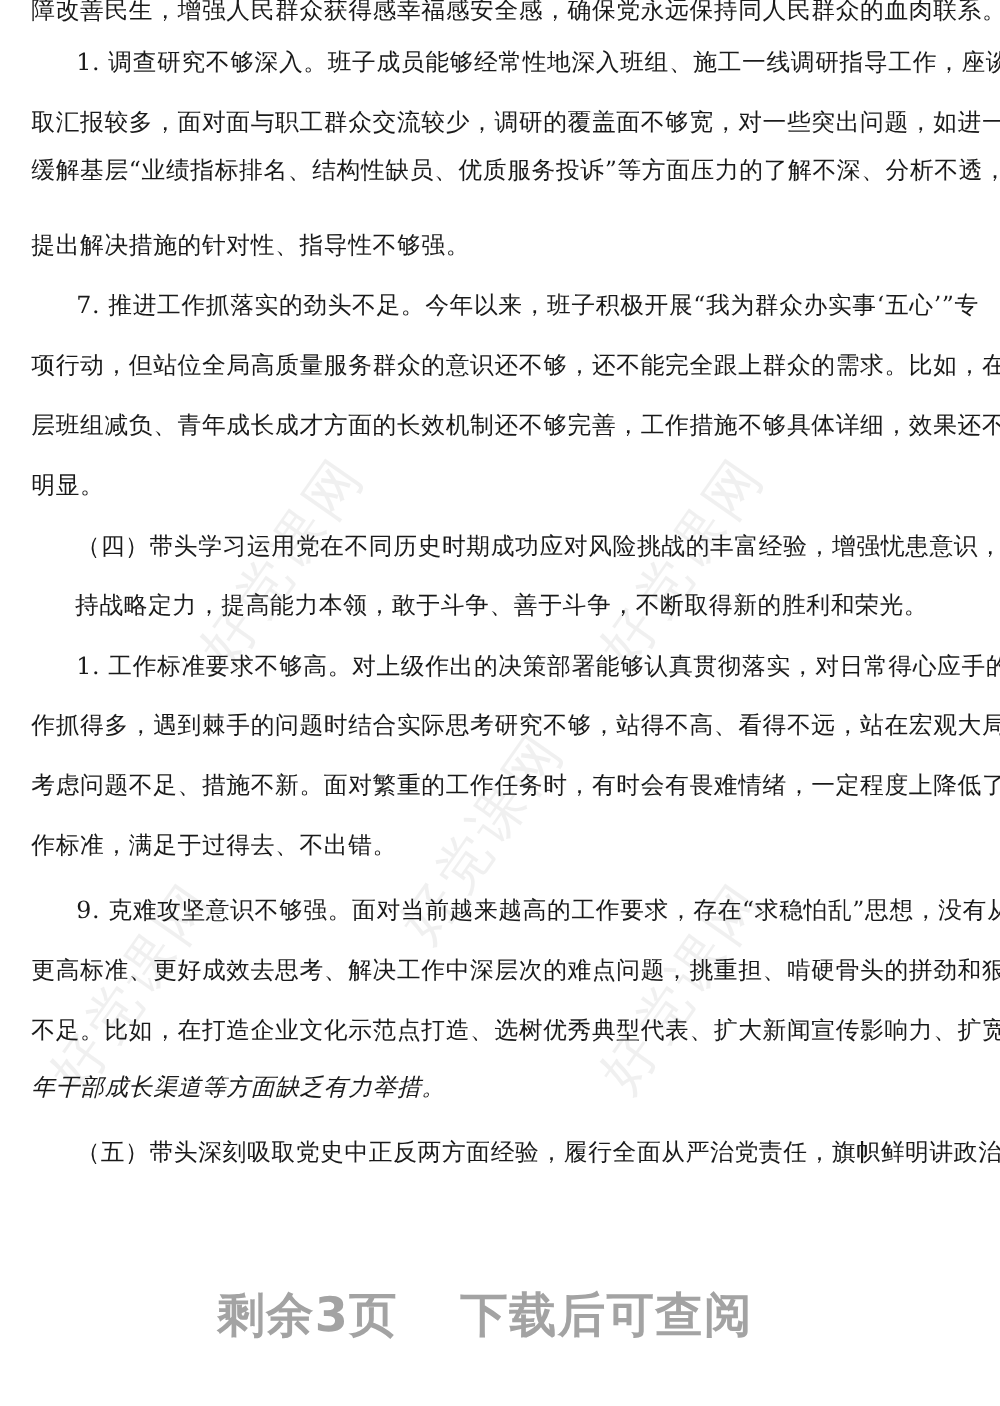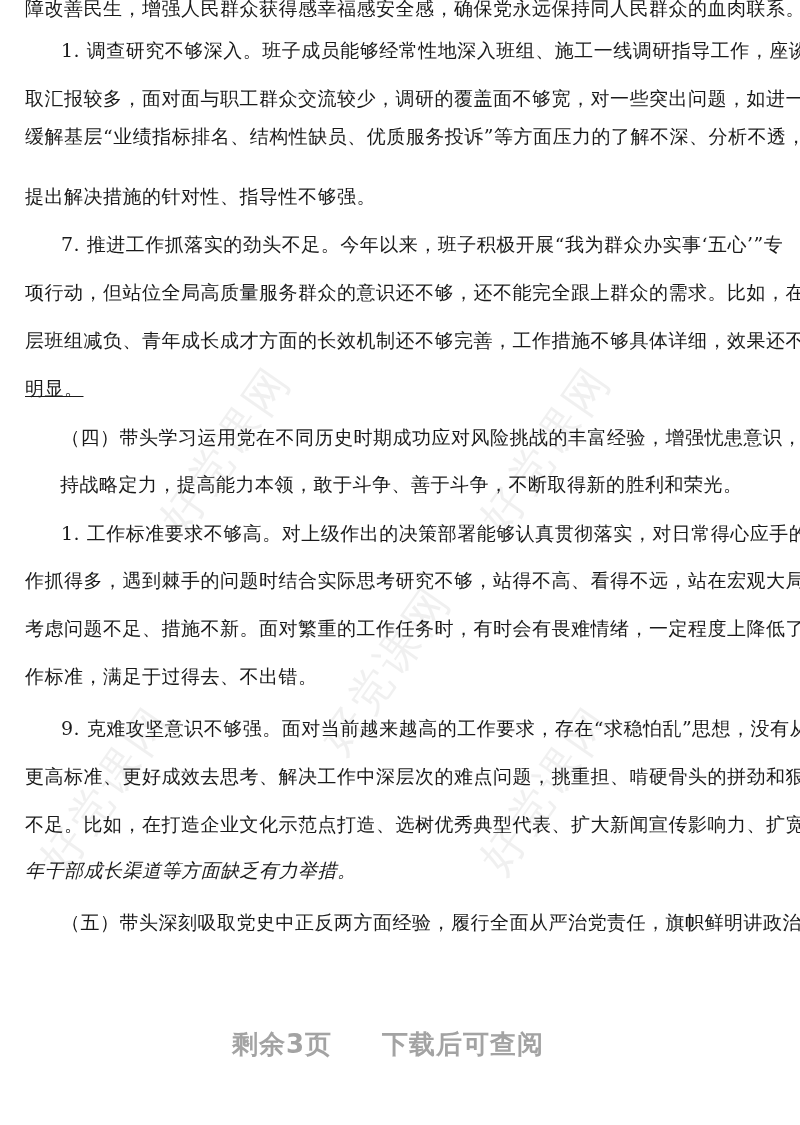--- a/index.html
+++ b/index.html
@@ -13,21 +13,21 @@
     white-space: nowrap; text-align: justify; text-align-last: justify; letter-spacing: 0.5px;
   }
   .line.last { text-align-last: left; }
   .line.indent { left: 61px; width: 714px; }
   .watermark {
     position: absolute; font-size: 44px; color: rgba(0,0,0,0.06); transform: rotate(-55deg);
     font-family: "DejaVu Sans", sans-serif; white-space: nowrap; pointer-events: none; letter-spacing: 4px;
   }
   .footer {
     position: absolute; left: 0; width: 776px; top: 1027px; text-align: center;
-    font-family: "DejaVu Sans", sans-serif; font-weight: bold; font-size: 26px; color: #a3a3a3;
+    font-family: "DejaVu Sans", sans-serif; font-weight: bold; font-size: 38px; color: #a3a3a3;
     letter-spacing: 1px;
   }
   .footer span { display: inline-block; }
   .footer .gap { width: 50px; }
 </style>
 </head>
 <body>
 
 <div class="page">
   <div>
@@ -40,21 +40,21 @@
 
   <div id="lines">
       <div class="line last" style="top: -4px;">障改善民生，增强人民群众获得感幸福感安全感，确保党永远保持同人民群众的血肉联系。</div>
       <div class="line indent" style="top: 38px;">1. 调查研究不够深入。班子成员能够经常性地深入班组、施工一线调研指导工作，座谈听</div>
       <div class="line" style="top: 86px;">取汇报较多，面对面与职工群众交流较少，调研的覆盖面不够宽，对一些突出问题，如进一步</div>
       <div class="line" style="top: 124px;">缓解基层“业绩指标排名、结构性缺员、优质服务投诉”等方面压力的了解不深、分析不透，</div>
       <div class="line last" style="top: 184px;">提出解决措施的针对性、指导性不够强。</div>
       <div class="line indent" style="top: 232px;">7. 推进工作抓落实的劲头不足。今年以来，班子积极开展“我为群众办实事‘五心’”专</div>
       <div class="line" style="top: 280px;">项行动，但站位全局高质量服务群众的意识还不够，还不能完全跟上群众的需求。比如，在基</div>
       <div class="line" style="top: 328px;">层班组减负、青年成长成才方面的长效机制还不够完善，工作措施不够具体详细，效果还不够</div>
-      <div class="line last" style="top: 376px; text-decoration: underline;">明显。</div>
+      <div class="line last" style="top: 376px;">明显。</div>
       <div class="line indent" style="top: 425px;">（四）带头学习运用党在不同历史时期成功应对风险挑战的丰富经验，增强忧患意识，保</div>
       <div class="line last" style="top: 472px; margin-left: 35px;">持战略定力，提高能力本领，敢于斗争、善于斗争，不断取得新的胜利和荣光。</div>
       <div class="line indent" style="top: 521px;">1. 工作标准要求不够高。对上级作出的决策部署能够认真贯彻落实，对日常得心应手的工</div>
       <div class="line" style="top: 568px;">作抓得多，遇到棘手的问题时结合实际思考研究不够，站得不高、看得不远，站在宏观大局上</div>
       <div class="line" style="top: 616px;">考虑问题不足、措施不新。面对繁重的工作任务时，有时会有畏难情绪，一定程度上降低了工</div>
       <div class="line last" style="top: 664px;">作标准，满足于过得去、不出错。</div>
       <div class="line indent" style="top: 716px;">9. 克难攻坚意识不够强。面对当前越来越高的工作要求，存在“求稳怕乱”思想，没有从</div>
       <div class="line" style="top: 764px;">更高标准、更好成效去思考、解决工作中深层次的难点问题，挑重担、啃硬骨头的拼劲和狠劲</div>
       <div class="line" style="top: 812px;">不足。比如，在打造企业文化示范点打造、选树优秀典型代表、扩大新闻宣传影响力、扩宽青</div>
       <div class="line last" style="top: 858px; font-style: italic;">年干部成长渠道等方面缺乏有力举措。</div>

